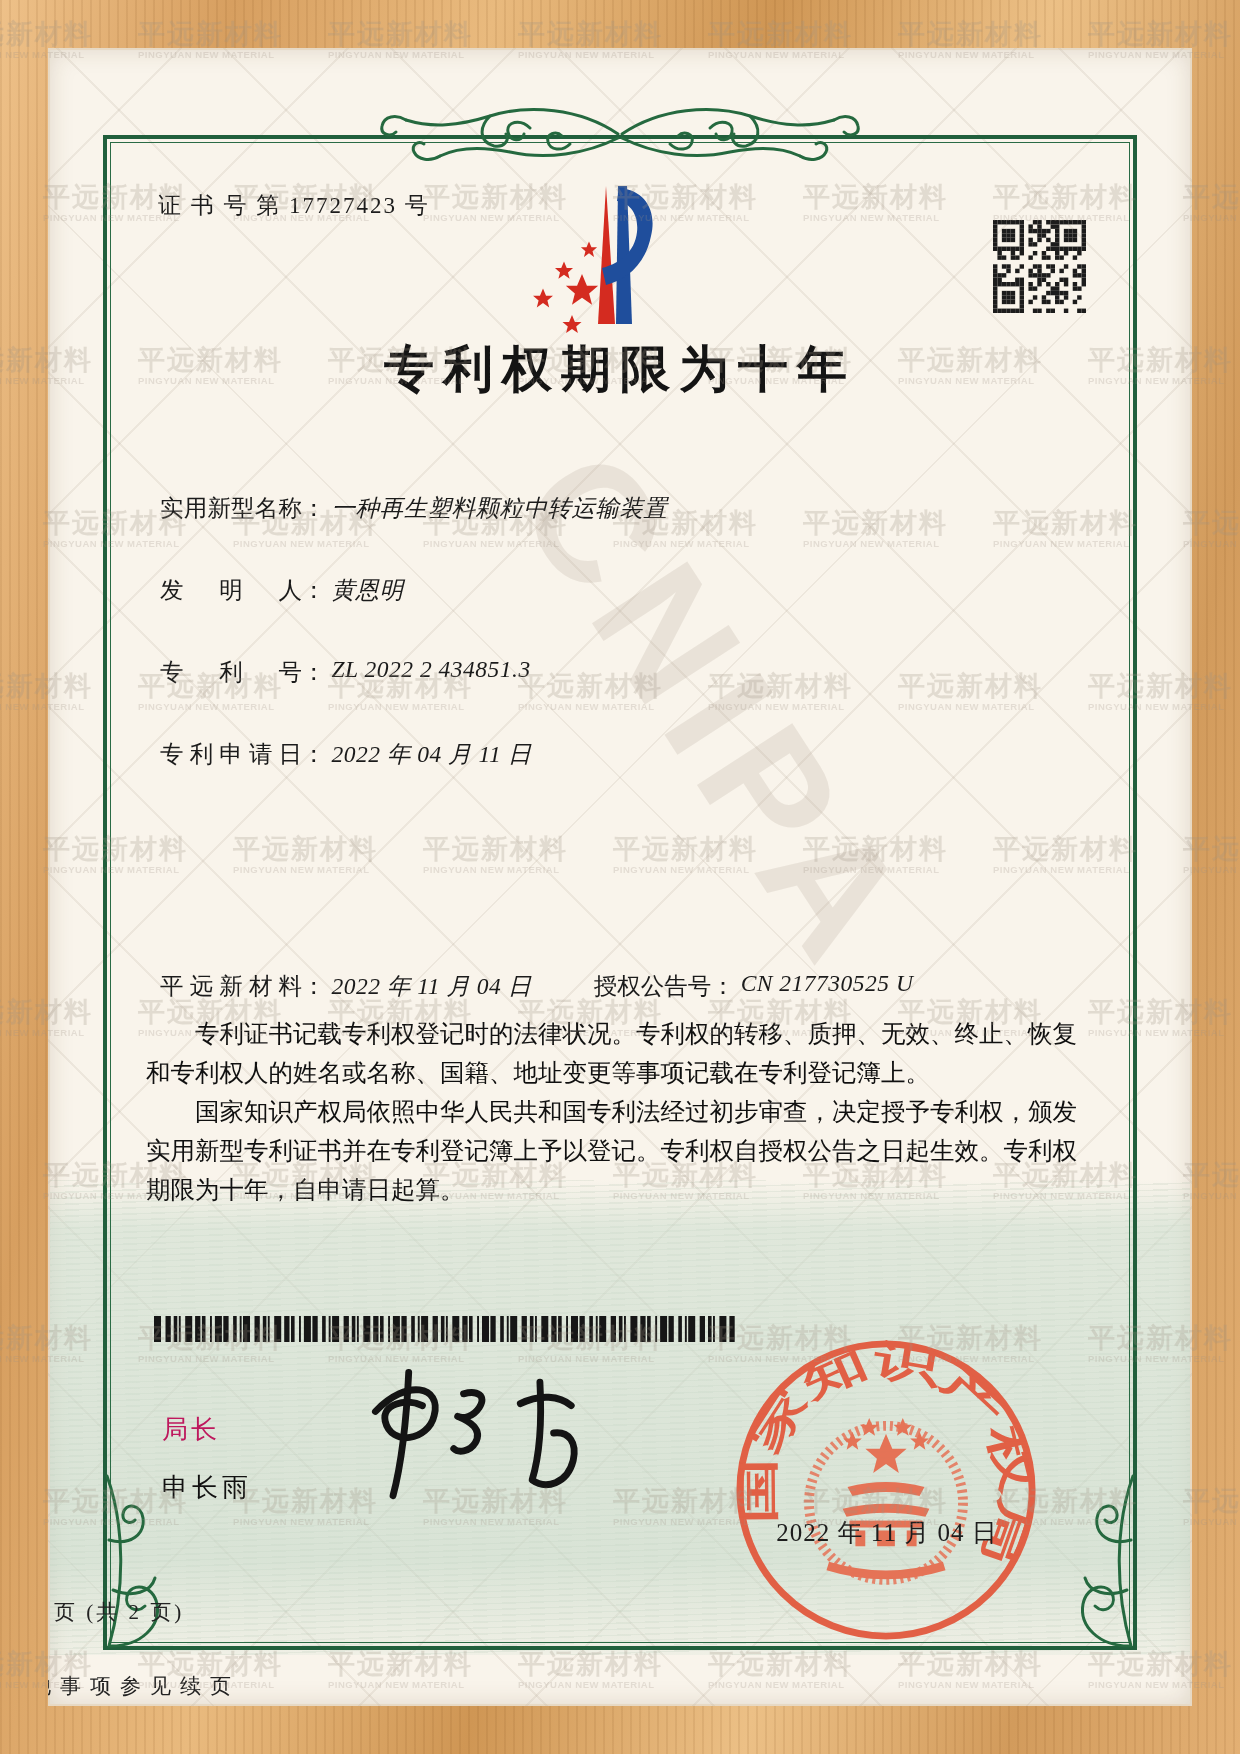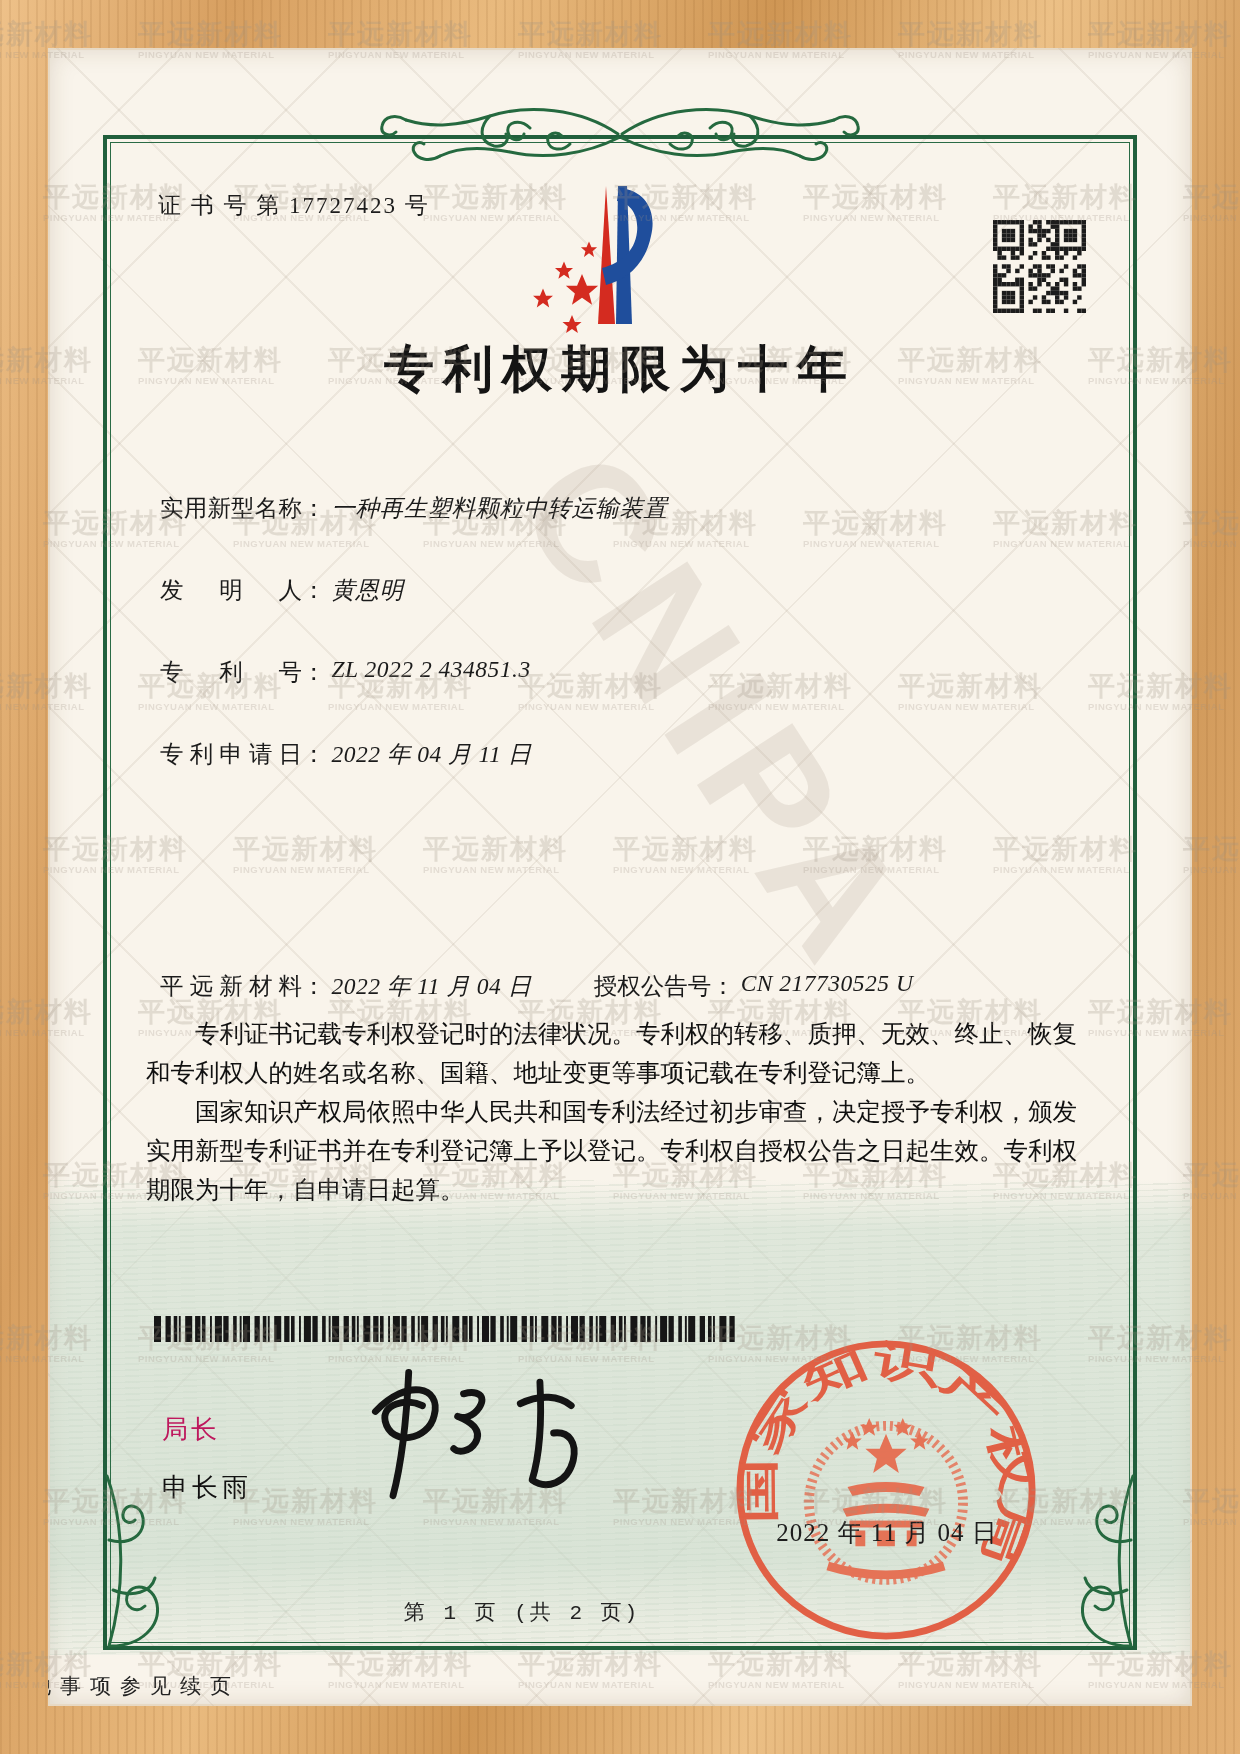--- a/index.html
+++ b/index.html
@@ -34,21 +34,21 @@
   .f-label{display:inline-block;width:142px;text-align:justify;text-align-last:justify;vertical-align:top;}
   .f-colon{display:inline-block;vertical-align:top;}
   .f-value{display:inline-block;vertical-align:top;letter-spacing:.5px;margin-left:6px;font-style:italic;}
   .row.addr{white-space:normal;}
   .addr .f-value{width:618px;line-height:1.6;}
   .grant-right{display:inline-block;margin-left:62px;}
   .paras{left:146px;top:1014px;width:954px;z-index:5;}
   .paras p{margin:0;font-size:24.5px;line-height:39px;text-indent:2em;color:#101010;}
   .chief-label{left:162px;top:1412px;font-size:26px;letter-spacing:3px;color:#be185d;z-index:5;}
   .chief-name{left:162px;top:1470px;font-size:26px;letter-spacing:4px;color:#111;z-index:5;}
-  .page-footer{left:0;top:1598px;width:1044px;text-align:center;font-size:21px;letter-spacing:3px;color:#222;z-index:5;font-family:Liberation Mono, monospace;}
+  .page-footer{left:0;top:1598px;width:1044px;font-size:21px;letter-spacing:3px;color:#222;z-index:5;}
   .cont-note{left:0;top:1672px;width:1240px;text-align:left;font-size:21px;letter-spacing:9px;color:#222;z-index:5;}
   .seal-date{left:742px;top:1516px;width:290px;text-align:center;font-size:25px;letter-spacing:1px;color:#1d1d1d;z-index:7;}
   
   #logo{left:478px;top:178px;z-index:5;}
   #qr{left:993px;top:220px;z-index:5;}
   #barcode{left:154px;top:1316px;z-index:5;}
   #signature{left:348px;top:1360px;z-index:6;}
   #seal{left:733px;top:1337px;z-index:4;opacity:.92;}
   
   #wm-layer{position:absolute;inset:0;z-index:50;pointer-events:none;overflow:hidden;}

